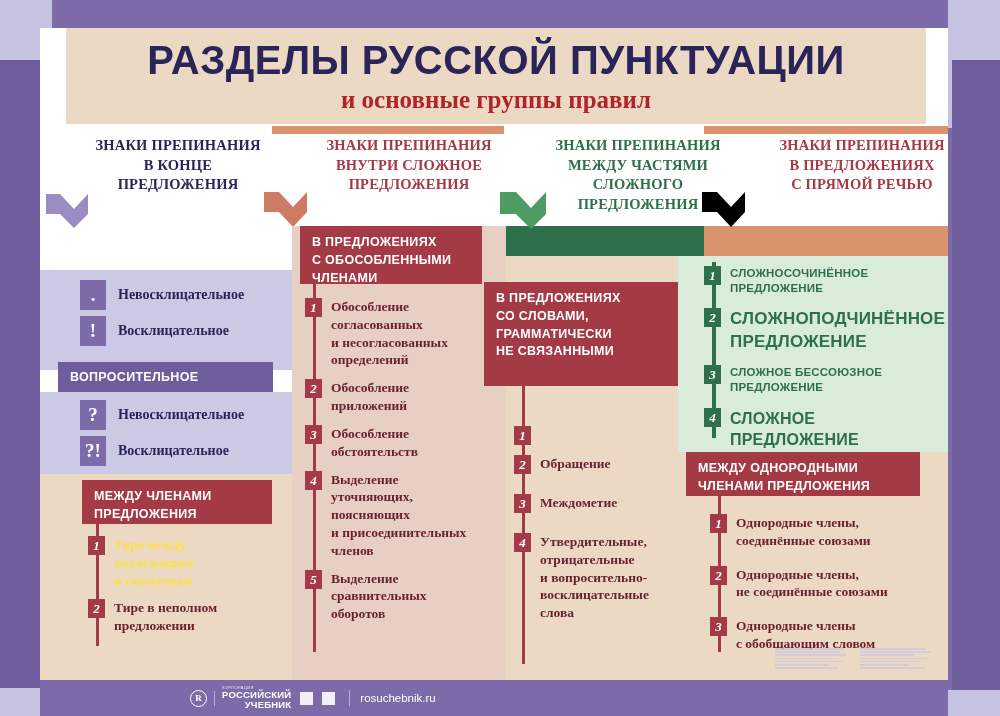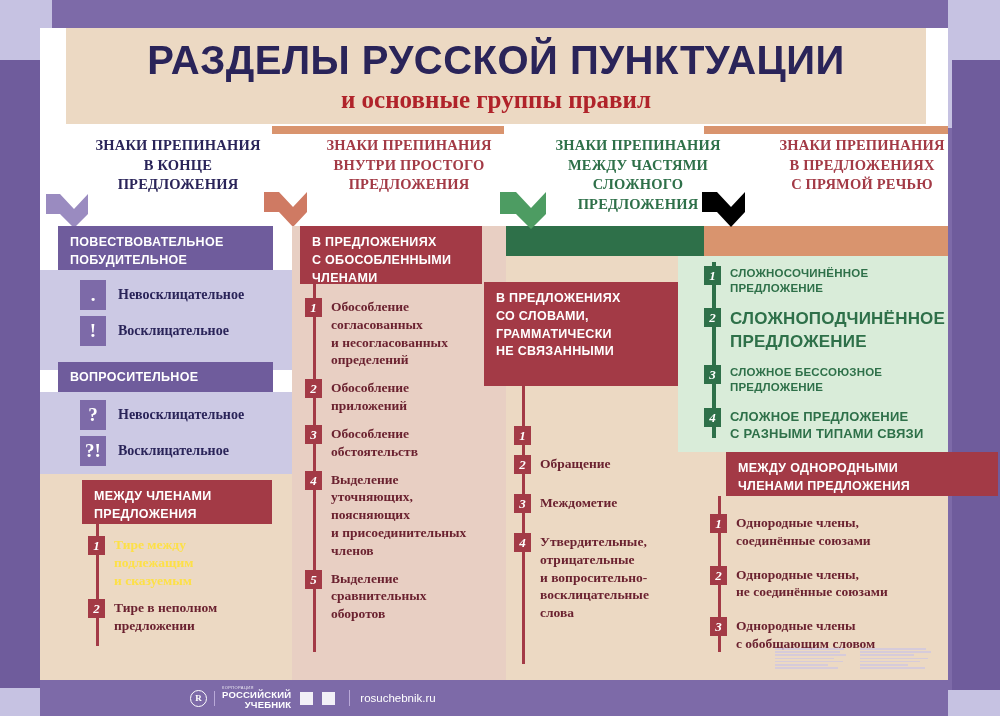--- a/index.html
+++ b/index.html
@@ -161,21 +161,21 @@
   <div class="bar" style="left:704px;top:134px;width:232px;height:84px;background:#ffffff;"></div>
 
   <div class="headers">
     <div class="col-head" id="ch1">
       <span>ЗНАКИ ПРЕПИНАНИЯ</span>
       <span>В КОНЦЕ</span>
       <span>ПРЕДЛОЖЕНИЯ</span>
     </div>
     <div class="col-head" id="ch2">
       <span>ЗНАКИ ПРЕПИНАНИЯ</span>
-      <span>ВНУТРИ ПРОСТОГО</span>
+      <span>ВНУТРИ СЛОЖНОЕ</span>
       <span>ПРЕДЛОЖЕНИЯ</span>
     </div>
     <div class="col-head" id="ch3">
       <span>ЗНАКИ ПРЕПИНАНИЯ</span>
       <span>МЕЖДУ ЧАСТЯМИ</span>
       <span>СЛОЖНОГО</span>
       <span>ПРЕДЛОЖЕНИЯ</span>
     </div>
     <div class="col-head" id="ch4">
       <span>ЗНАКИ ПРЕПИНАНИЯ</span>
@@ -202,26 +202,20 @@
   </svg>
 
   <svg style="position:absolute;left:466px;top:396px;" width="44" height="40">
     <path d="M2,20 L20,2 L20,13 L42,13 L42,29 L20,29 L20,38 Z" fill="#c06a62"></path>
   </svg>
 
   <svg style="position:absolute;left:664px;top:478px;" width="44" height="40">
     <path d="M2,20 L20,2 L20,13 L42,13 L42,29 L20,29 L20,38 Z" fill="#cf8a78"></path>
   </svg>
 
-  <div class="panel" style="left:58px;top:226px;width:215px;height:44px;background:#6f5c9c;">
-    <div class="block-head">
-      <span>ПОВЕСТВОВАТЕЛЬНОЕ</span>
-      <span>ПОБУДИТЕЛЬНОЕ</span>
-    </div>
-  </div>
 
   <div class="panel" style="left:40px;top:270px;width:252px;height:100px;background:#ccc9e4;">
     <div style="padding:10px 0 0 40px;">
       <div class="p-item">
         <div class="p-mark">.</div>
         <div class="p-text">Невосклицательное</div>
       </div>
       <div class="p-item">
         <div class="p-mark">!</div>
         <div class="p-text">Восклицательное</div>
@@ -394,30 +388,30 @@
       </div>
       <div class="nitem" style="margin-bottom:12px;">
         <div class="num" style="background:#2e7049;">3</div>
         <div class="ntext" style="color:#2e7049;font-family:'Liberation Sans',sans-serif;font-size:11.5px;letter-spacing:.2px;">
           <span>СЛОЖНОЕ БЕССОЮЗНОЕ</span>
           <span>ПРЕДЛОЖЕНИЕ</span>
         </div>
       </div>
       <div class="nitem">
         <div class="num" style="background:#2e7049;">4</div>
-        <div class="ntext" style="color:#2e7049;font-family:'Liberation Sans',sans-serif;font-size:13px;letter-spacing:.2px;">
+        <div class="ntext" style="color:#2e7049;font-family:'Liberation Sans',sans-serif;font-size:16px;letter-spacing:.2px;">
           <span>СЛОЖНОЕ ПРЕДЛОЖЕНИЕ</span>
           <span>С РАЗНЫМИ ТИПАМИ СВЯЗИ</span>
         </div>
       </div>
     </div>
   </div>
 
   <div class="panel" style="left:678px;top:452px;width:270px;height:228px;background:#ecd9c3;"></div>
-  <div class="panel" style="left:686px;top:452px;width:272px;height:44px;background:#a33a46;margin-left:40px;">
+  <div class="panel" style="left:686px;top:452px;width:234px;height:44px;background:#a33a46;">
     <div class="block-head">
       <span>МЕЖДУ ОДНОРОДНЫМИ</span>
       <span>ЧЛЕНАМИ ПРЕДЛОЖЕНИЯ</span>
     </div>
   </div>
   <div class="spine" style="left:718px;top:496px;height:156px;background:#a33a46;"></div>
   <div class="panel" style="left:710px;top:506px;width:240px;">
     <div class="nlist">
       <div class="nitem" style="margin-bottom:16px;">
         <div class="num" style="background:#a33a46;">1</div>

